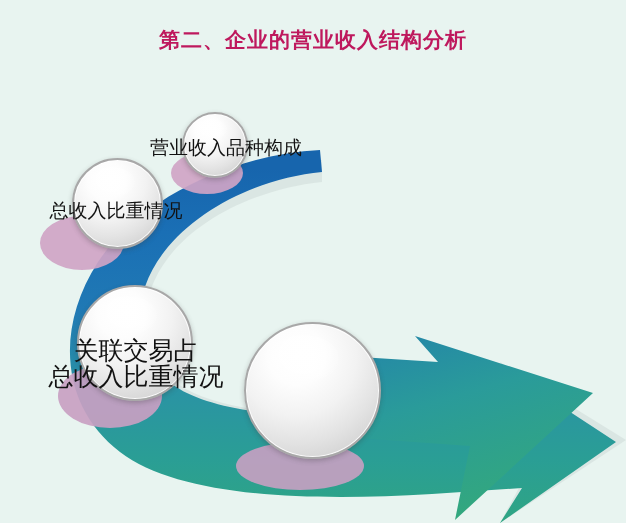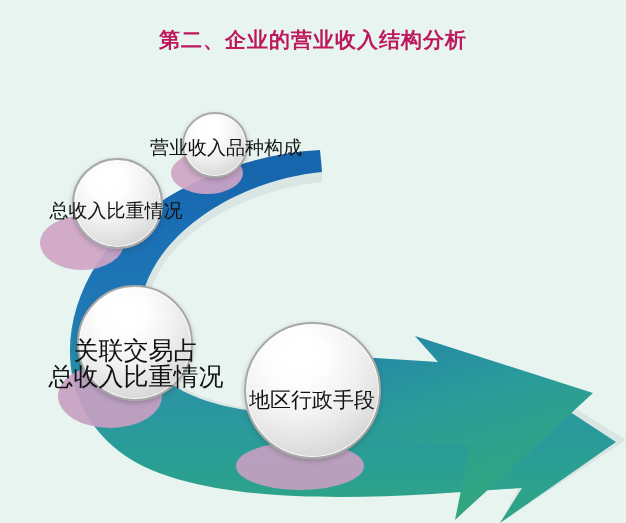--- a/index.html
+++ b/index.html
@@ -177,17 +177,16 @@
     <div class="sphere" style="left:77px; top:285px; width:116px; height:116px;"></div>
     <div class="node-label" style="left:40px; top:338px; width:192px; font-size:25px; line-height:26px;">
       <div>关联交易占</div>
       <div>总收入比重情况</div>
     </div>
   </div>
 
   <div class="node">
     <div class="sphere" style="left:244px; top:322px; width:137px; height:137px;"></div>
     <div class="node-label" style="left:200px; top:386px; width:224px; font-size:21px; line-height:29px;">
-      <div>地区行政手段</div>
     </div>
   </div>
 
 </div>
 
 </body></html>

